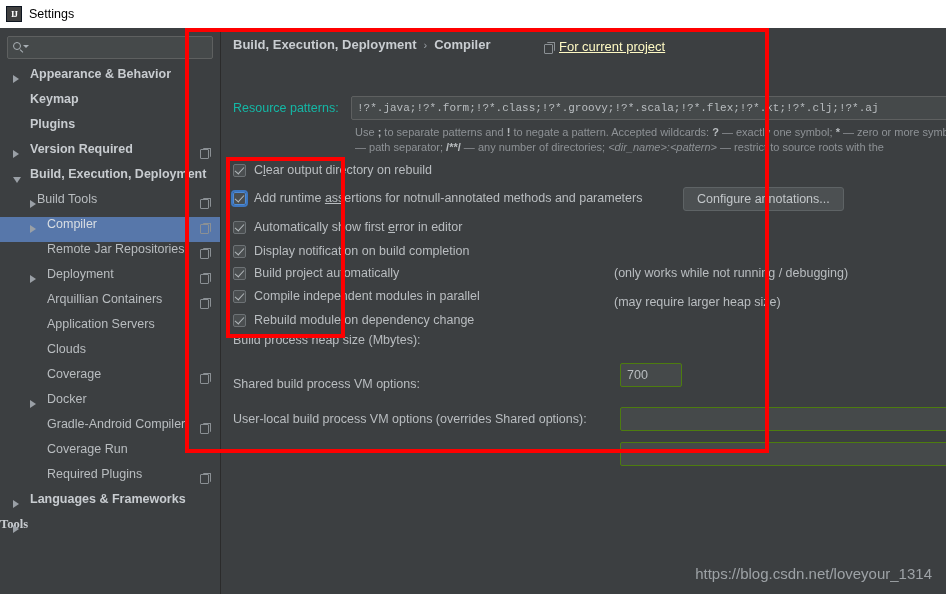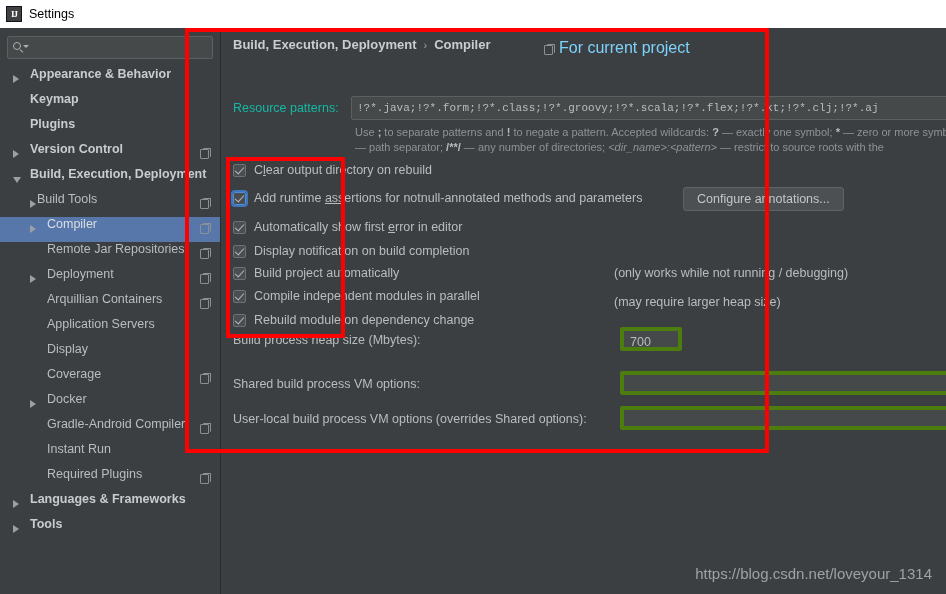--- a/index.html
+++ b/index.html
@@ -101,21 +101,21 @@
     background: #3c3f41;
   }
   .crumb {
     position: absolute; left: 11px; top: 9px;
     font-size: 13px; font-weight: bold; color: #c9cdd1;
     display: flex; align-items: center; gap: 7px;
   }
   .crumb .sep { color: #9aa0a6; font-weight: normal; font-size: 11px; }
   .scope {
     position: absolute; left: 322px; top: 11px;
-    font-size: 16px; color: #7dd3fc; display: flex; align-items: center;
+    font-size: 13px; color: #fef9c3; display: flex; align-items: center; text-decoration: underline;
   }
   .scope .ci {
     position: relative; display: inline-block;
     width: 9px; height: 10px; border: 1px solid #8b9094; border-radius: 1px;
     margin-right: 6px; top: 2px;
   }
   .scope .ci::before {
     content: ""; position: absolute; left: 1.5px; top: -2.5px;
     width: 7px; height: 8px; border: 1px solid #8b9094;
     border-bottom: none; border-left: none; border-radius: 1px;
@@ -163,24 +163,25 @@
   .btn {
     position: absolute; left: 461px; top: 159px;
     height: 24px; padding: 0 13px;
     background: #4c5052; border: 1px solid #5e6365; border-radius: 3px;
     color: #c2c6c9; font-size: 12.5px; font-family: "Liberation Sans", sans-serif;
     line-height: 22px;
   }
 
   .f-label { position: absolute; left: 11px; font-size: 12.5px; color: #b9bdc0; white-space: nowrap; }
   .f-input {
-    position: absolute; background: #45494a; border: 4px solid #4d7c0f;
+    position: absolute; background: #45494a; border: 1px solid #4d7c0f;
     border-radius: 2px; height: 24px; color: #b9bdc0;
     font-size: 12.5px; padding: 0 6px; line-height: 22px;
     font-family: "Liberation Sans", sans-serif;
+    margin-top: 36px;
   }
 
   .watermark {
     position: absolute; right: 14px; bottom: 12px;
     font-size: 15px; color: #9da2a6;
   }
 
   
   .redbox { position: absolute; border: 4px solid #fe0000; pointer-events: none; }
 </style>
@@ -213,21 +214,21 @@
             <span class="tr-label" style="margin-left: 30px;">Appearance &amp; Behavior</span>
           </div>
           <div class="tree-row top">
             <span class="tr-label" style="margin-left: 30px;">Keymap</span>
           </div>
           <div class="tree-row top">
             <span class="tr-label" style="margin-left: 30px;">Plugins</span>
           </div>
           <div class="tree-row top">
             <span class="arrow" style="left: 13px; top: 8px;"></span>
-            <span class="tr-label" style="margin-left: 30px;">Version Control</span>
+            <span class="tr-label" style="margin-left: 30px;">Version Required</span>
             <span class="copy-icon"></span>
           </div>
           <div class="tree-row top">
             <span class="arrow down" style="left: 13px; top: 10px;"></span>
             <span class="tr-label" style="margin-left: 30px;">Build, Execution, Deployment</span>
           </div>
           <div class="tree-row">
             <span class="arrow" style="left: 30px; top: 8px;"></span>
             <span class="tr-label" style="margin-left: 37px;">Build Tools</span>
             <span class="copy-icon"></span>
@@ -247,48 +248,48 @@
             <span class="copy-icon"></span>
           </div>
           <div class="tree-row">
             <span class="tr-label" style="margin-left: 47px;">Arquillian Containers</span>
             <span class="copy-icon"></span>
           </div>
           <div class="tree-row">
             <span class="tr-label" style="margin-left: 47px;">Application Servers</span>
           </div>
           <div class="tree-row">
-            <span class="tr-label" style="margin-left: 47px;">Display</span>
+            <span class="tr-label" style="margin-left: 47px;">Clouds</span>
           </div>
           <div class="tree-row">
             <span class="tr-label" style="margin-left: 47px;">Coverage</span>
             <span class="copy-icon"></span>
           </div>
           <div class="tree-row">
             <span class="arrow" style="left: 30px; top: 8px;"></span>
             <span class="tr-label" style="margin-left: 47px;">Docker</span>
           </div>
           <div class="tree-row">
             <span class="tr-label" style="margin-left: 47px;">Gradle-Android Compiler</span>
             <span class="copy-icon"></span>
           </div>
           <div class="tree-row">
-            <span class="tr-label" style="margin-left: 47px;">Instant Run</span>
+            <span class="tr-label" style="margin-left: 47px;">Coverage Run</span>
           </div>
           <div class="tree-row">
             <span class="tr-label" style="margin-left: 47px;">Required Plugins</span>
             <span class="copy-icon"></span>
           </div>
           <div class="tree-row top">
             <span class="arrow" style="left: 13px; top: 8px;"></span>
             <span class="tr-label" style="margin-left: 30px;">Languages &amp; Frameworks</span>
           </div>
           <div class="tree-row top">
             <span class="arrow" style="left: 13px; top: 8px;"></span>
-            <span class="tr-label" style="margin-left: 30px;">Tools</span>
+            <span class="tr-label" style=" font-family: Liberation Serif, serif;">Tools</span>
           </div>
         </div>
     </div>
 
     <div class="content">
 
       <div class="crumb">
         <span>Build, Execution, Deployment</span>
         <span class="sep">›</span>
         <span>Compiler</span>

